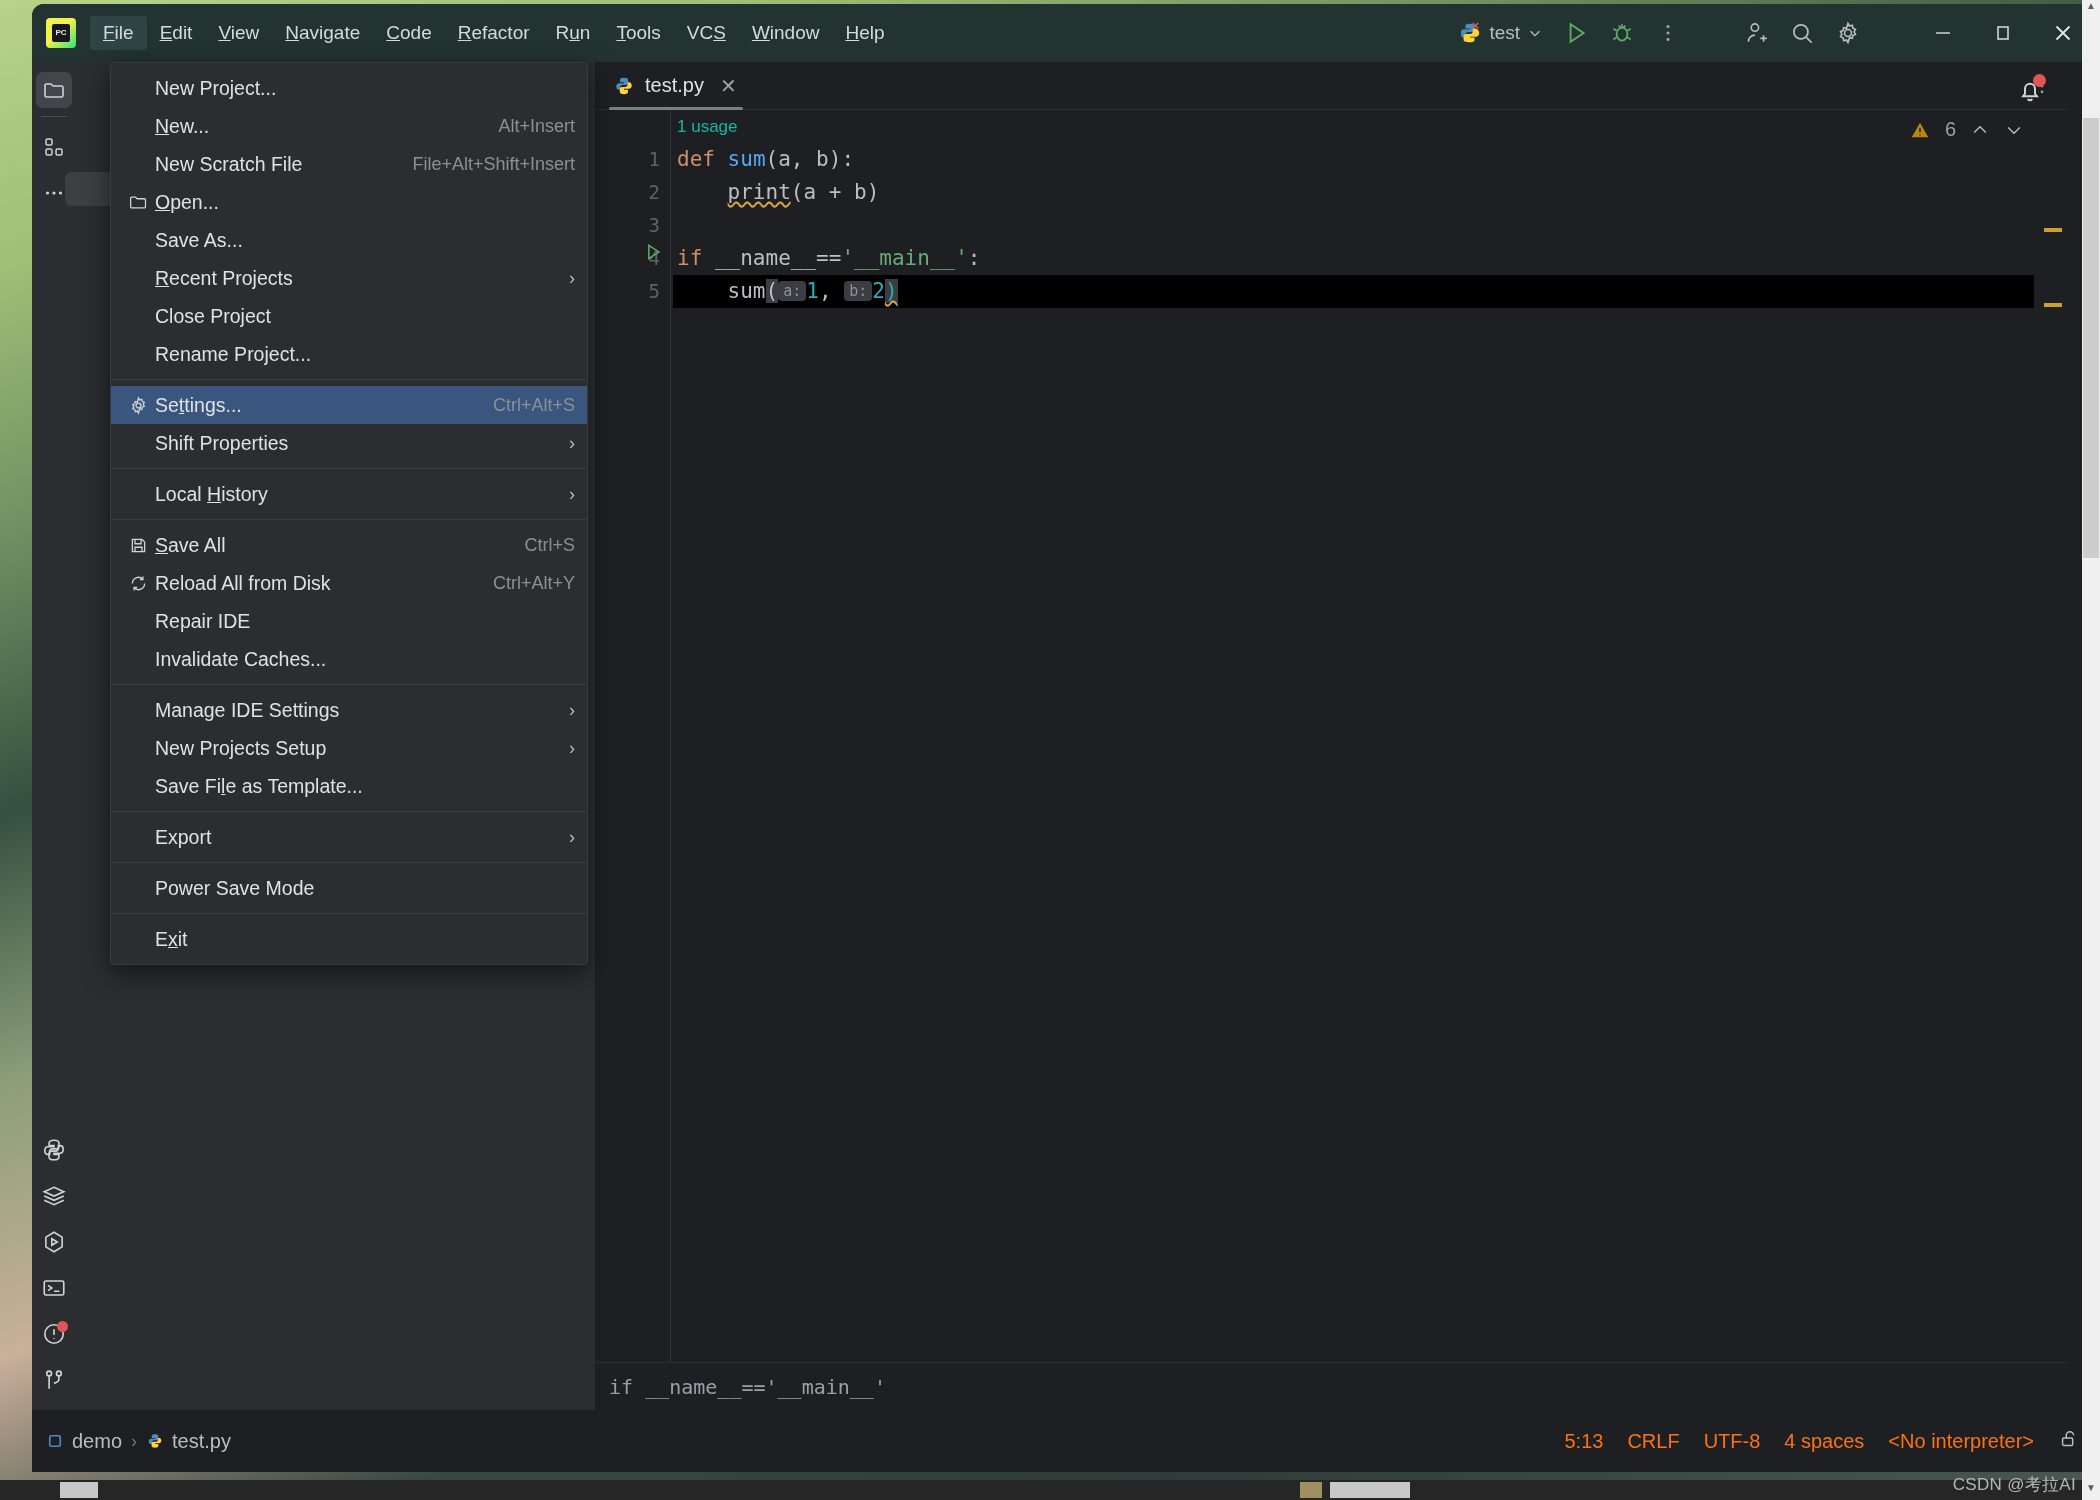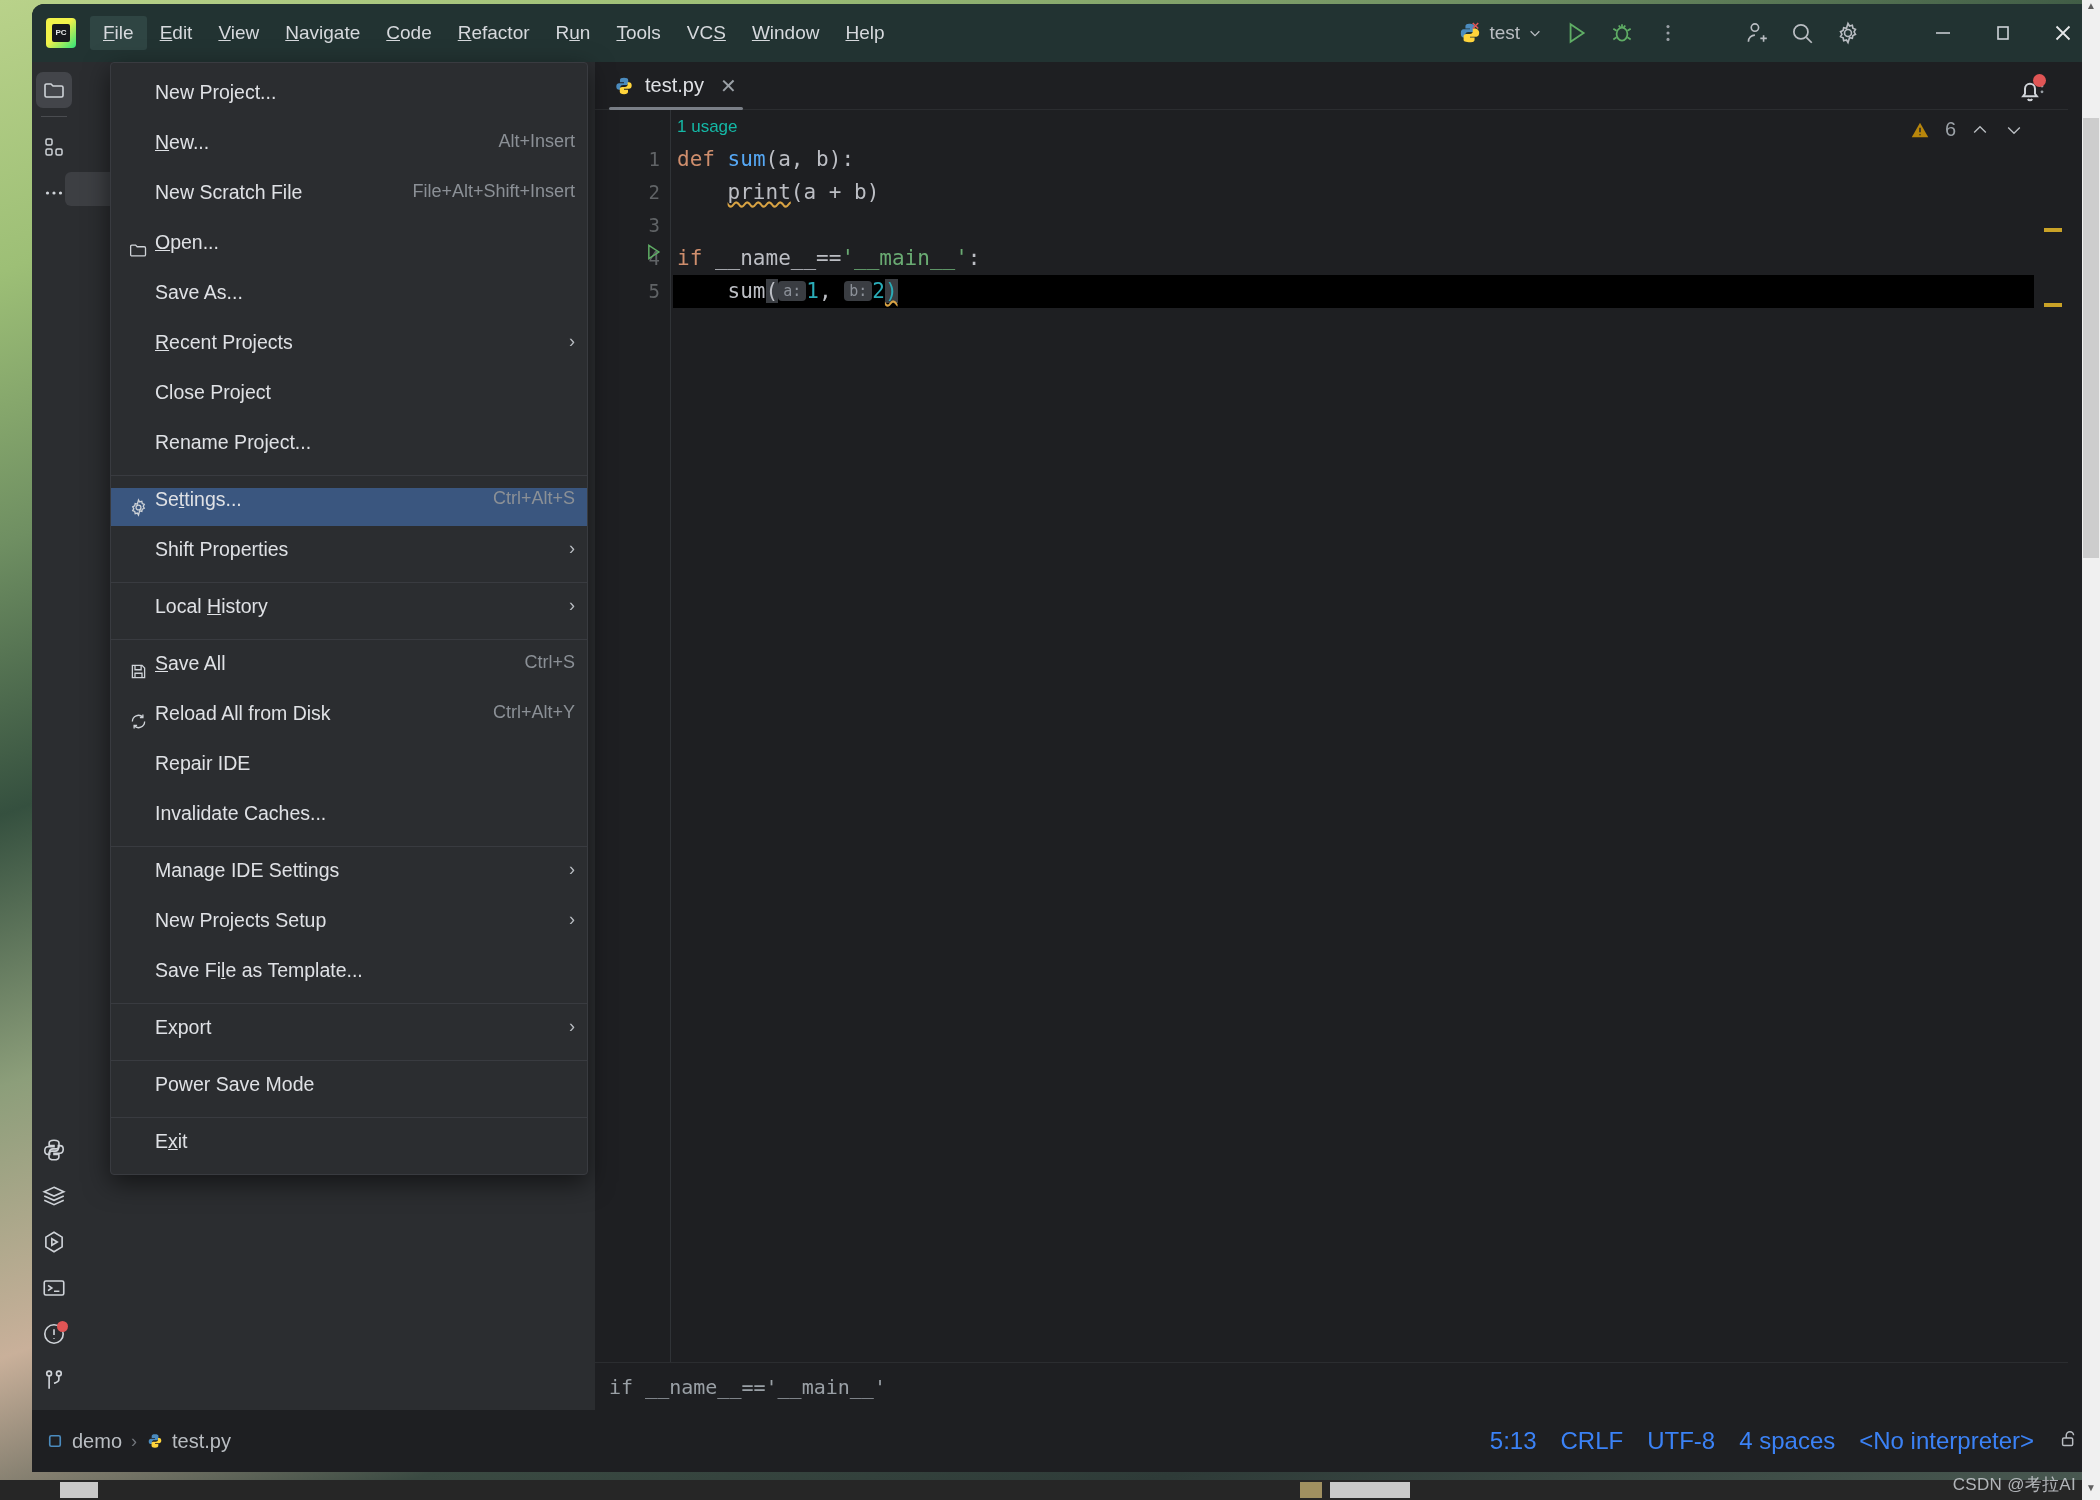--- a/index.html
+++ b/index.html
@@ -88,28 +88,28 @@
   #rightgut { width:34px; background:#1e1f22; position:relative; flex:none;}
   .mark { position:absolute; right:6px; width:18px; height:4px; background:#c9a227;}
   #breadcrumbbar { position:absolute; left:0; right:0; bottom:0; height:48px; border-top:1px solid #2b2d30; display:flex; align-items:center;}
   #breadcrumbbar .bc { color:#9aa0a6; font-size:20px; padding-left:14px; font-family:"DejaVu Sans Mono", monospace;text-align:center;}
   
   #statusbar { position:absolute; left:0; right:0; bottom:0; height:62px; background:#1e1f22; display:flex; align-items:center; }
   #crumbs { display:flex; align-items:center; gap:9px; padding-left:14px; }
   #crumbs .c { color:#b9bdc2; font-size:20px; display:flex; align-items:center; gap:8px; cursor:default;}
   #crumbs .sep { color:#72767c; font-size:18px;}
   #status-right { margin-left:auto; display:flex; align-items:center; gap:24px; padding-right:20px;}
-  #status-right .s { color:#3b82f6; font-size:24px; cursor:default; white-space:nowrap;}
+  #status-right .s { color:#f97316; font-size:20px; cursor:default; white-space:nowrap;}
   
   #filemenu {
     position:absolute; left:78px; top:58px; width:478px;
     background:#2b2d30; border:1px solid #393b40; border-radius:4px;
     box-shadow:0 8px 26px rgba(0,0,0,.55); padding:6px 0; z-index:50;
   }
-  .mrow { display:flex; height:38px; padding:0 12px 0 10px; cursor:default; position:relative;margin-top:12px;}
+  .mrow { display:flex; align-items:center; height:38px; padding:0 12px 0 10px; cursor:default; position:relative;}
   .mrow.sel { background:#3a567f; }
   .mrow .ic { width:34px; display:flex; align-items:center; justify-content:center; flex:none;}
   .mrow .lab { color:#dfe1e5; font-size:19.5px; white-space:nowrap;}
   .mrow .lab u { text-decoration: underline; }
   .mrow .sc { margin-left:auto; color:#8b9096; font-size:18px; padding-left:26px; white-space:nowrap;}
   .mrow .arr { margin-left:auto; color:#b9bdc2; font-size:18px; padding-left:20px;}
   .msep { height:1px; background:#393b40; margin:6px 0;}
   
   #vscroll { position:absolute; right:0; top:0; width:18px; bottom:0; background:#f0f0f0;}
   #vscroll .thumb { position:absolute; left:1px; width:16px; top:118px; height:440px; background:#cdcdcd;}

